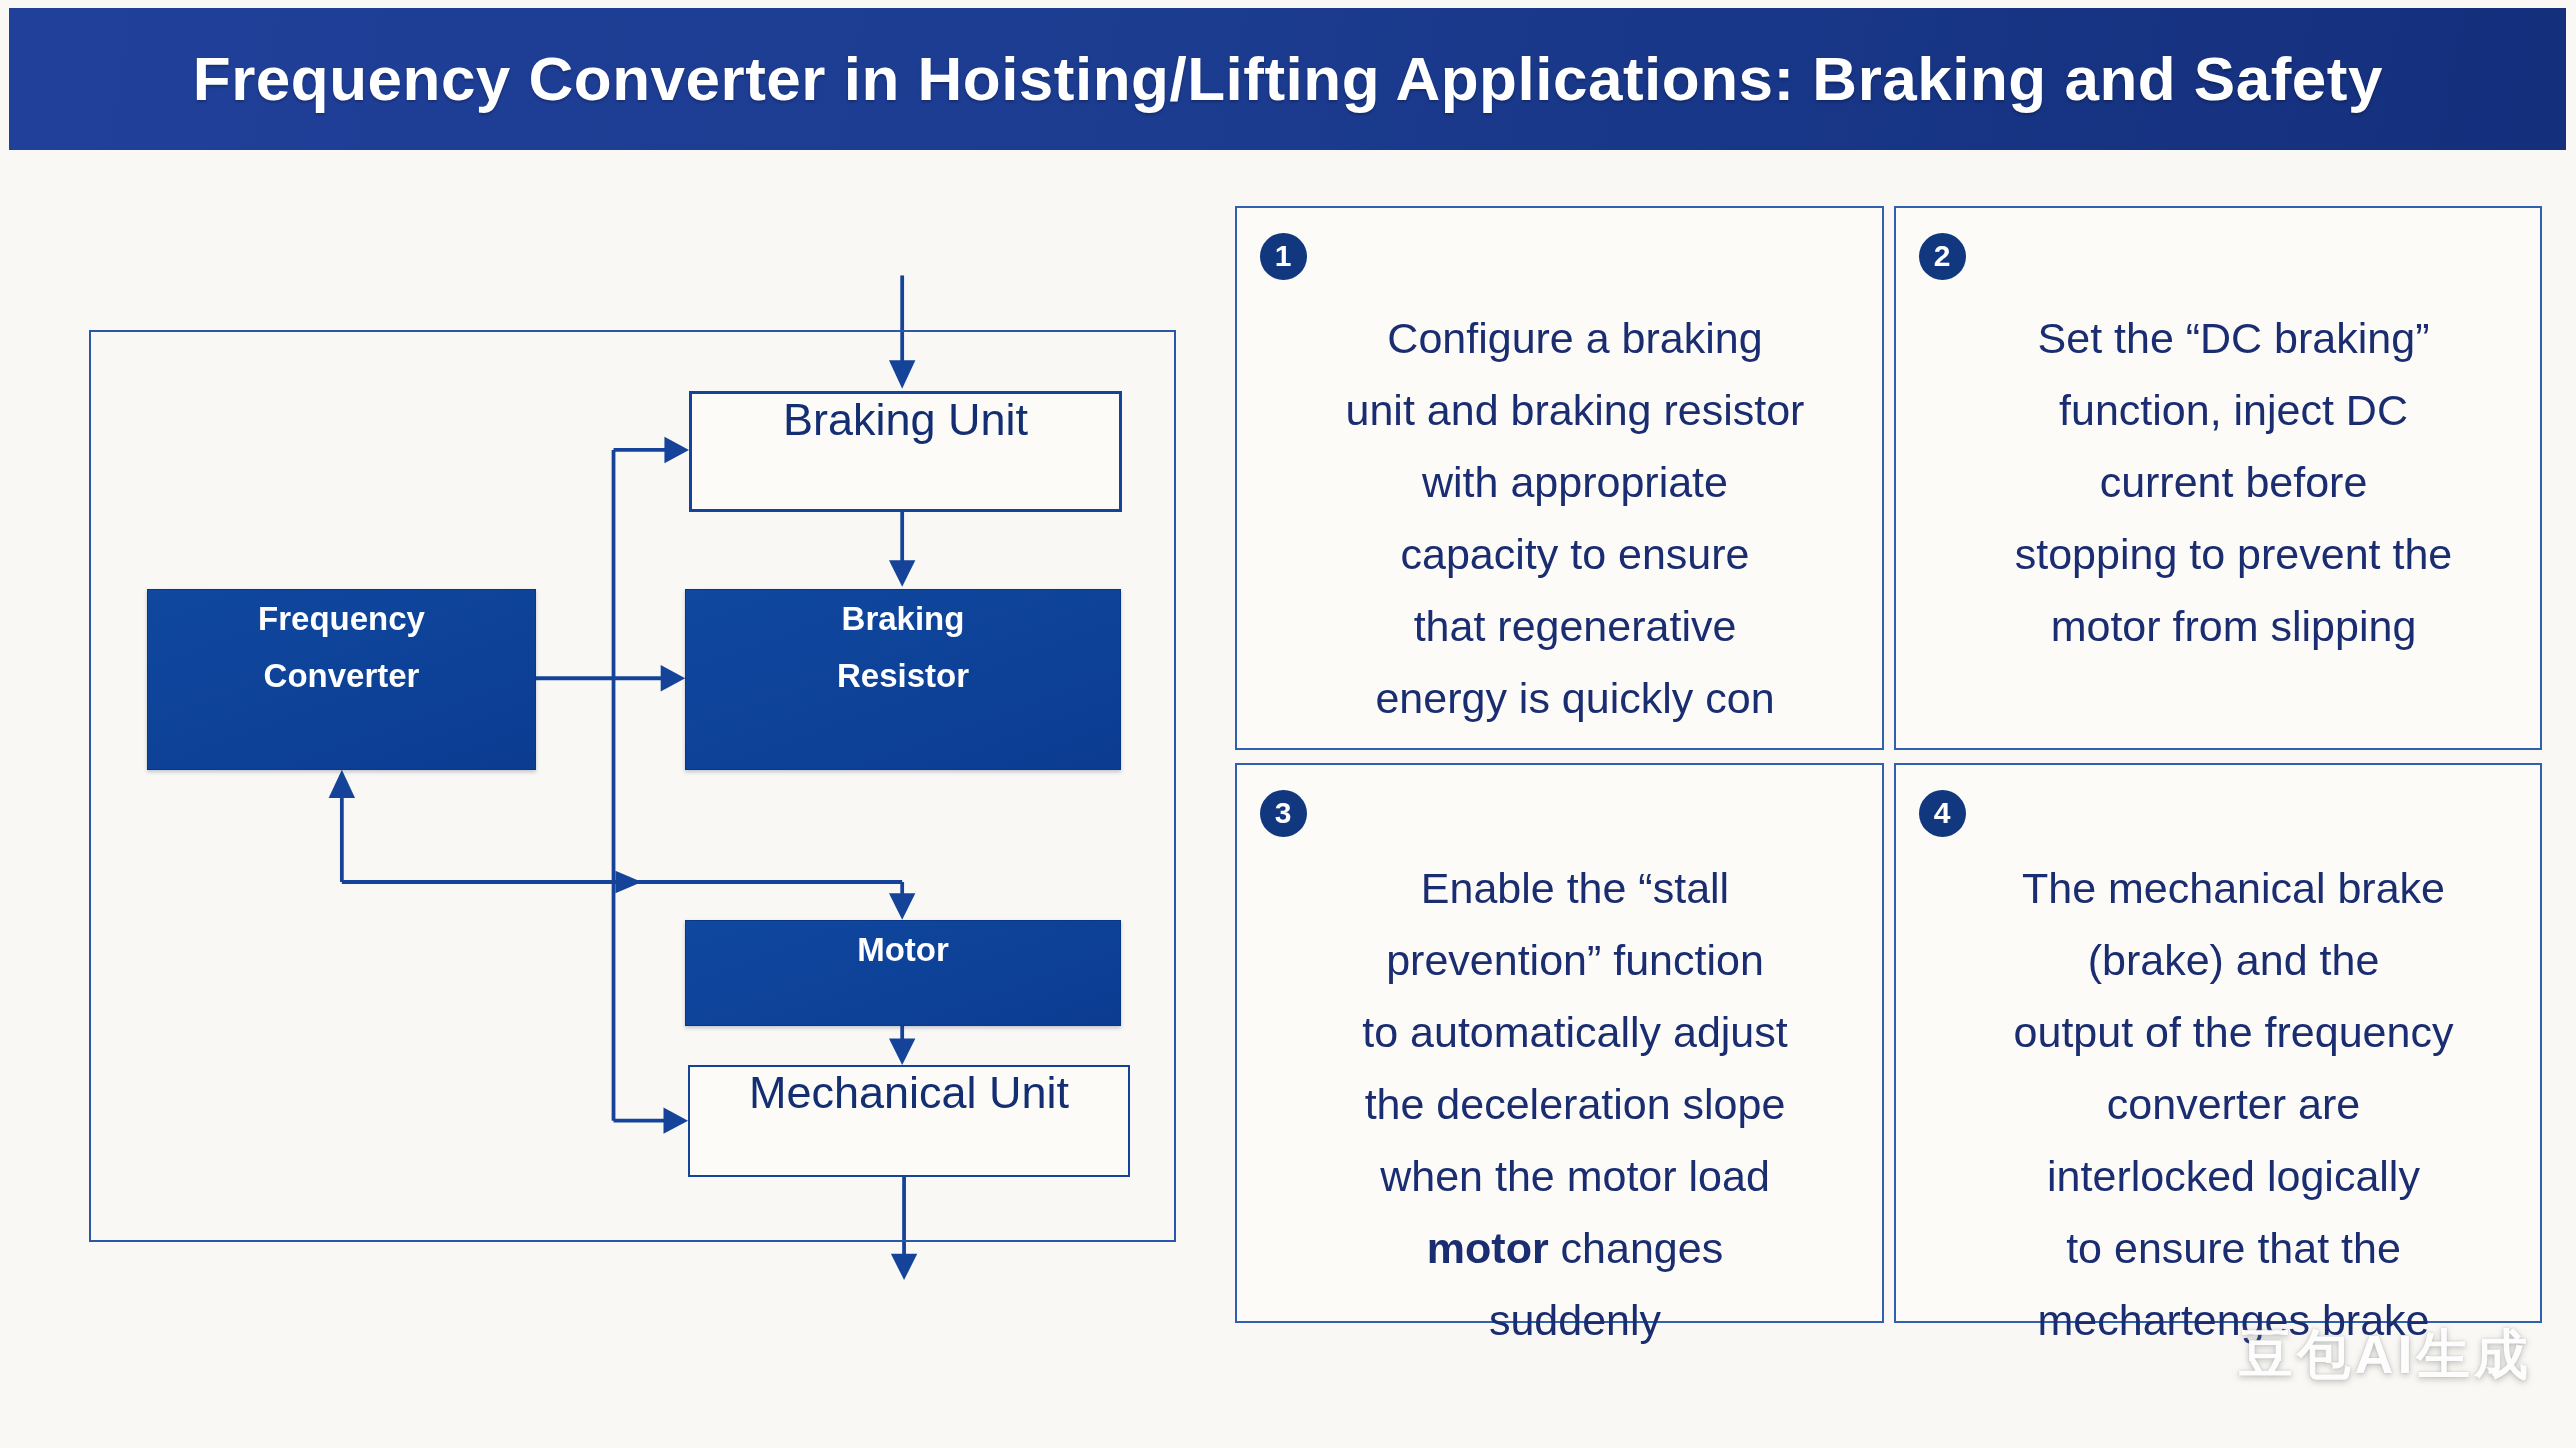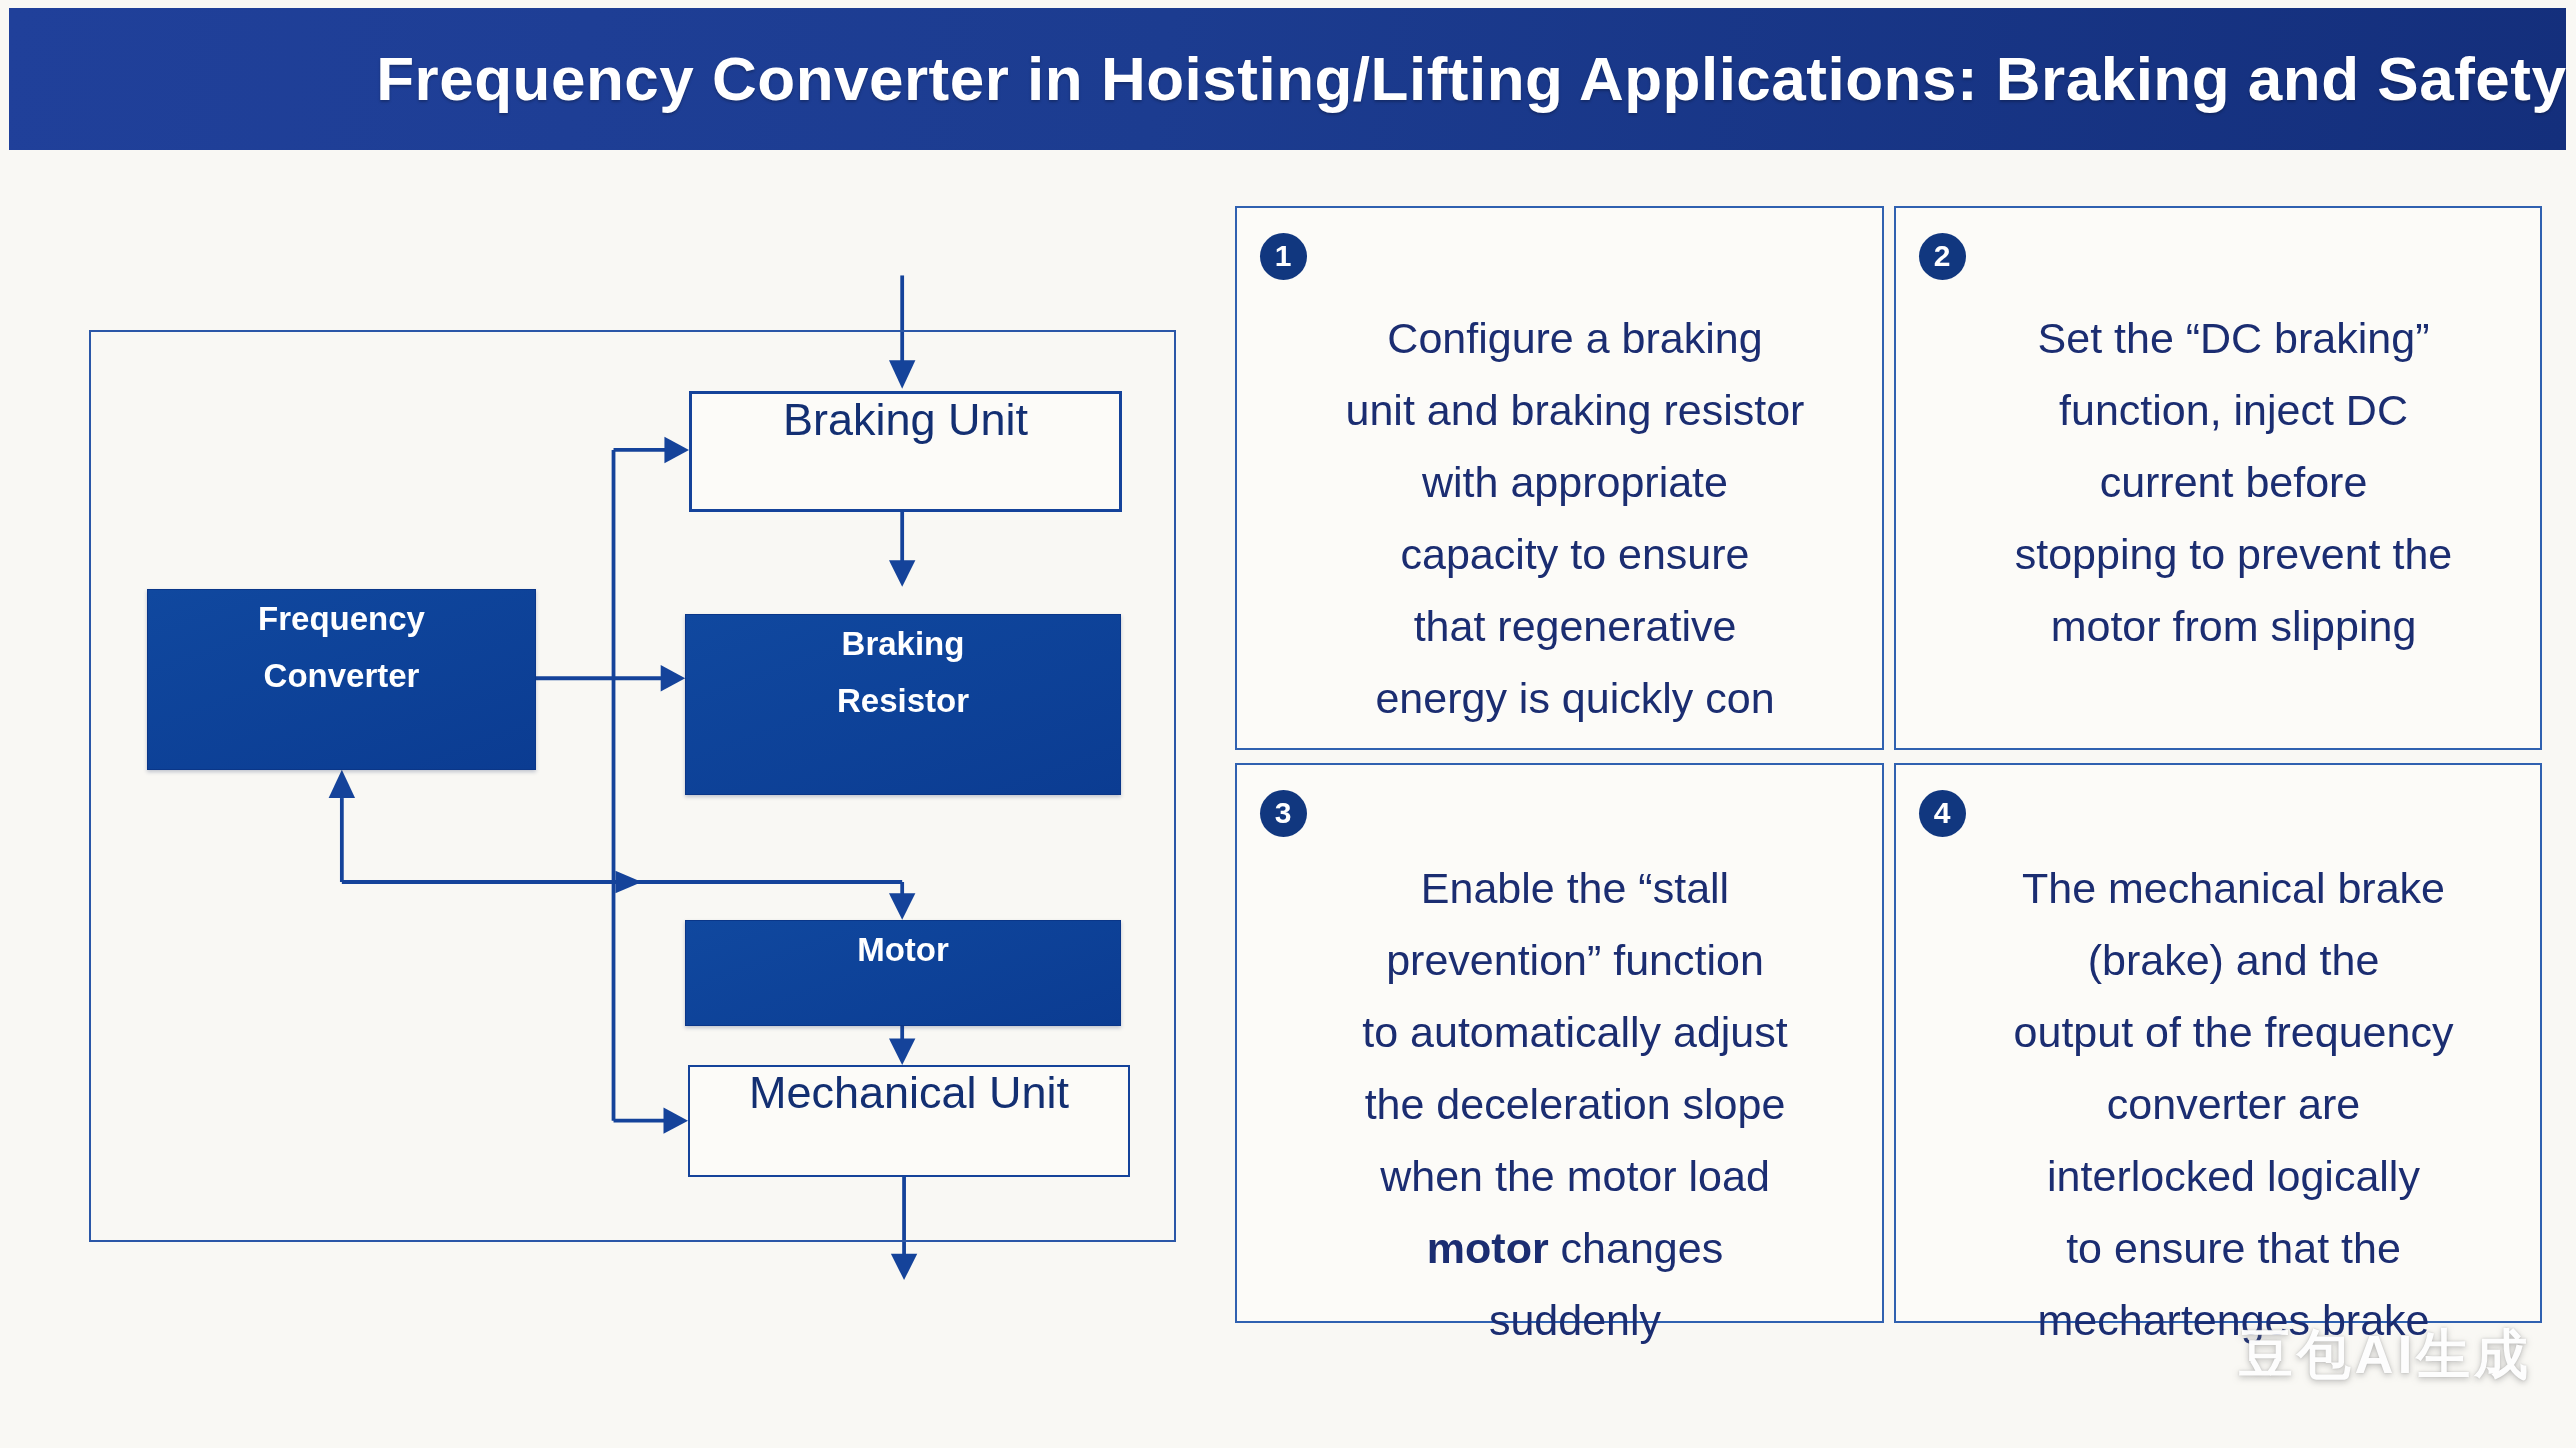--- a/index.html
+++ b/index.html
@@ -6,21 +6,21 @@
   body{
     width:2576px;height:1448px;position:relative;overflow:hidden;
     background:#f9f8f4;
     font-family:"Liberation Sans", sans-serif;
   }
   .abs{position:absolute;}
   
   .titlebar{
     left:9.4px;top:7.5px;width:2557px;height:142px;
     background:linear-gradient(100deg,#20409a 0%,#1c3c90 45%,#142f7c 100%);
-    display:flex;align-items:center;justify-content:flex-end;
+    display:flex;align-items:center;justify-content:center;
   }
   .titlebar .title{
     color:#ffffff;font-size:62px;font-weight:bold;letter-spacing:0.5px;
     text-shadow:0 1.9px 2.8px rgba(0,0,0,0.25);
   }
   
   .flow-outer{
     left:89px;top:330px;width:1083px;height:908px;
     border:2.8px solid #2b57a7;background:transparent;
   }
@@ -33,21 +33,21 @@
     background:linear-gradient(160deg,#10489f,#0b3c92);
     color:#ffffff;font-weight:bold;font-size:33px;line-height:57px;
     border:1.9px solid #0a3688;
     box-shadow:0 1.9px 3.8px rgba(20,40,90,0.25);
   }
   .node.open{
     background:#fcfbf8;color:#132f72;font-size:45px;font-weight:500;
   }
   .node.bu{left:689px;top:391px;width:427px;height:115px;border:3.8px solid #15439a;}
   .node.fc{left:147px;top:589px;width:387px;height:179px;}
-  .node.br{left:685px;top:614px;width:434px;height:179px;}
+  .node.br{left:685px;top:589px;width:434px;height:179px;}
   .node.mo{left:685px;top:920px;width:434px;height:104px;}
   .node.mb{left:688px;top:1065px;width:438px;height:108px;border:2.8px solid #15439a;}
   
   .card{
     background:#fcfbf8;border:2.8px solid #3061b0;
   }
   .card.c1{left:1235px;top:206px;width:645px;height:540px;}
   .card.c2{left:1894px;top:206px;width:644px;height:540px;}
   .card.c3{left:1235px;top:763px;width:645px;height:556px;}
   .card.c4{left:1894px;top:763px;width:644px;height:556px;}

